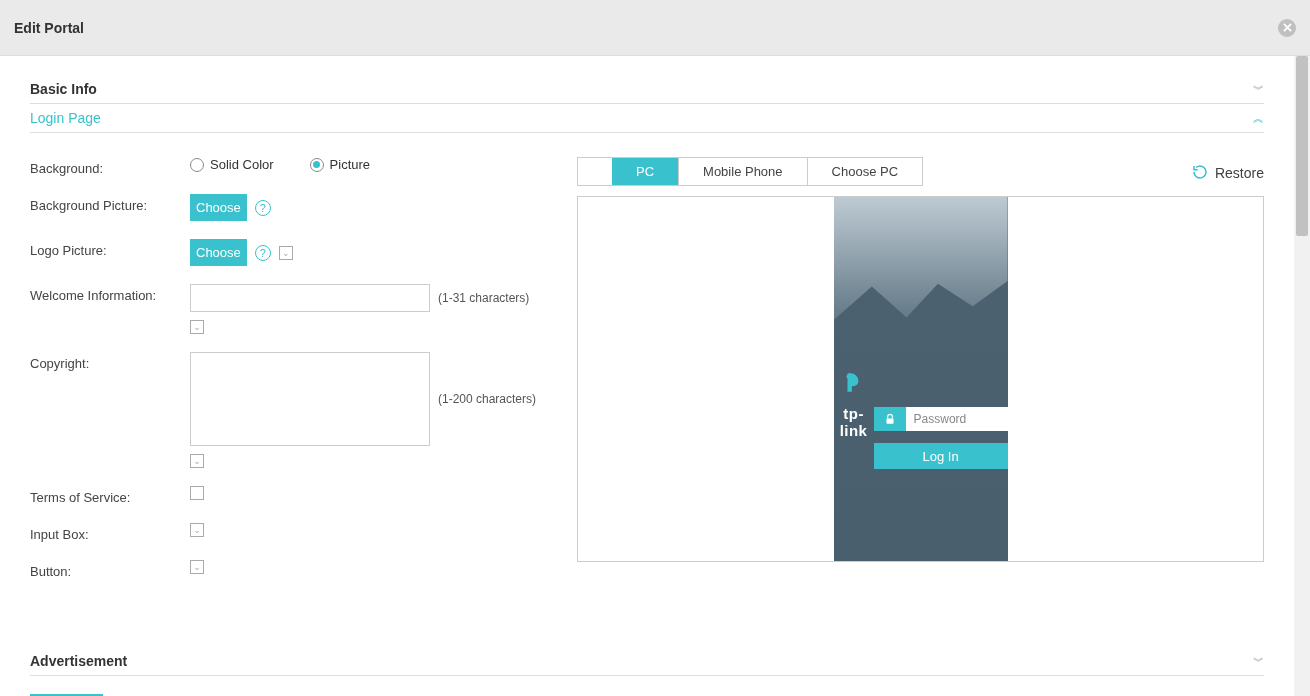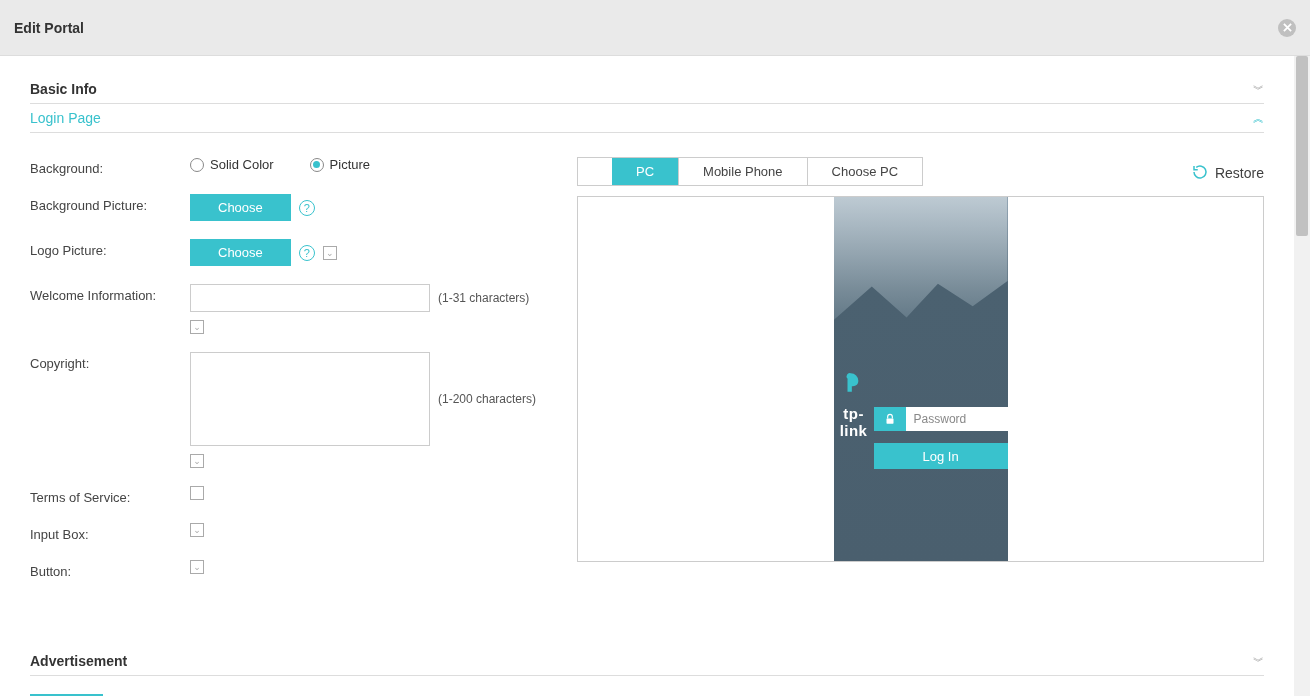--- a/index.html
+++ b/index.html
@@ -25,21 +25,21 @@
 .prev-col { flex: 1; }
 
 .form-row { display: flex; align-items: flex-start; margin-bottom: 18px; }
 .form-label { width: 160px; padding-top: 4px; color: #444; }
 .form-ctrl { flex: 1; display: flex; align-items: center; gap: 8px; flex-wrap: wrap; }
 
 .radio { display: inline-flex; align-items: center; gap: 6px; margin-right: 28px; cursor: pointer; }
 .radio-dot { width: 14px; height: 14px; border: 1px solid #888; border-radius: 50%; display: inline-flex; align-items: center; justify-content: center; background: #fff; }
 .radio-dot.sel::after { content: ""; width: 7px; height: 7px; background: #39c2cd; border-radius: 50%; }
 
-.btn { background: #39c2cd; color: #fff; border: none; padding: 6px 28px; font-size: 13px; cursor: pointer; }
+.btn { background: #39c2cd; color: #fff; border: none; padding: 6px 6px; font-size: 13px; cursor: pointer; }
 .btn.apply { padding: 8px 20px; }
 .help-icon { color: #39c2cd; border: 1.5px solid #39c2cd; width: 16px; height: 16px; border-radius: 50%; display: inline-flex; align-items: center; justify-content: center; font-size: 11px; cursor: pointer; }
 .expand-icon { width: 14px; height: 14px; border: 1px solid #aaa; display: inline-flex; align-items: center; justify-content: center; color: #aaa; font-size: 9px; cursor: pointer; }
 
 .txt-input { width: 240px; height: 28px; border: 1px solid #ccc; padding: 0 6px; }
 .txt-area { width: 240px; height: 94px; border: 1px solid #ccc; padding: 6px; resize: none; }
 .hint { color: #555; font-size: 12px; }
 
 .chk { width: 14px; height: 14px; border: 1px solid #aaa; background: #fff; cursor: pointer; }
 

